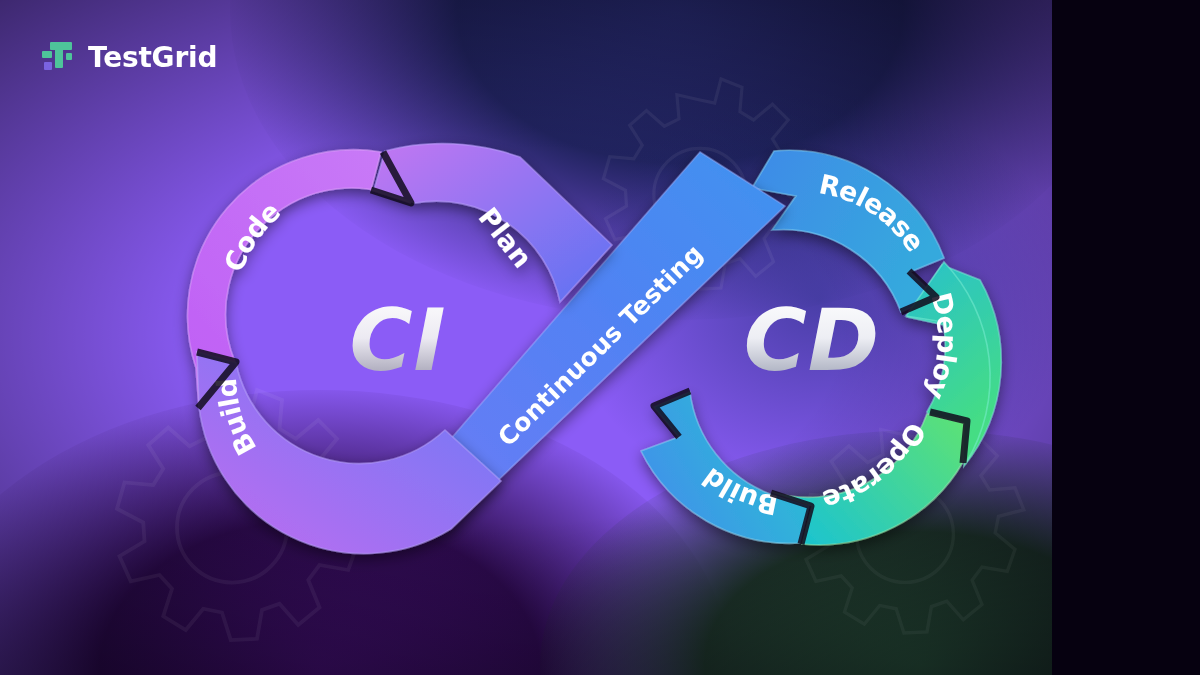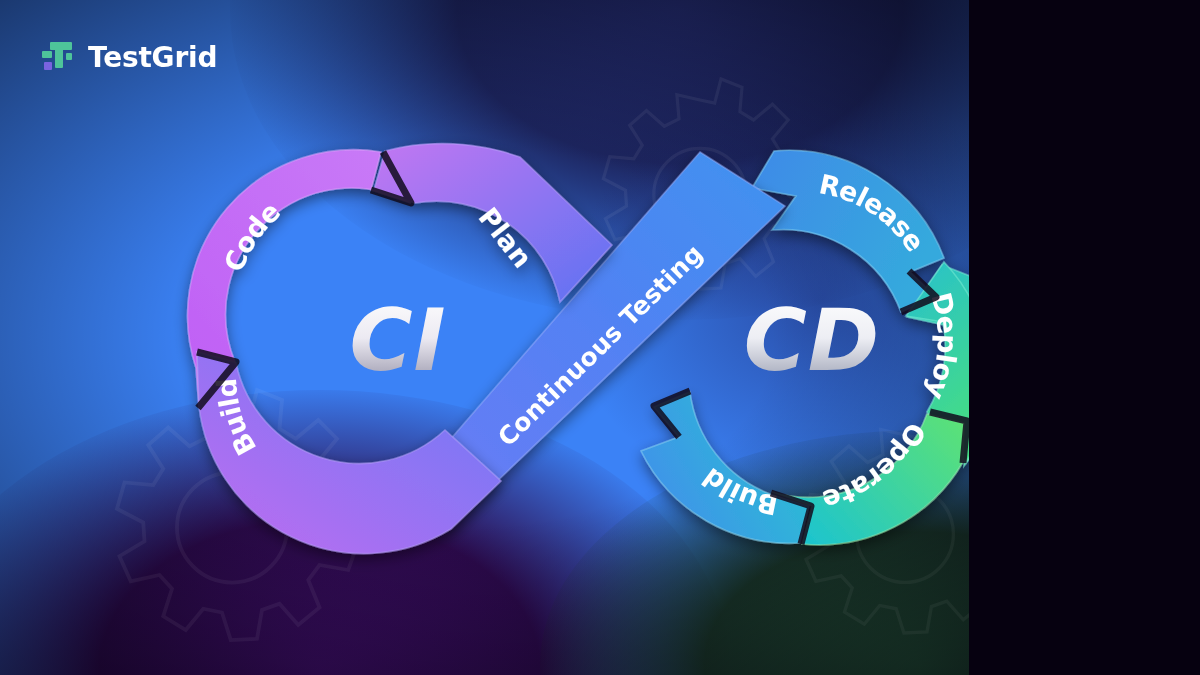--- a/index.html
+++ b/index.html
@@ -3,22 +3,22 @@
 <meta charset="utf-8">
 <style>
   * { margin:0; padding:0; box-sizing:border-box; }
   html,body { width:1200px; height:675px; overflow:hidden; }
   body {
     font-family:"DejaVu Sans","Liberation Sans",sans-serif;
     background:#060110;
     position:relative;
   }
   #stage {
-    position:absolute; inset:0; width:969px; height:675px;
-    background:#3b82f6;
+    position:absolute; inset:0; width:1052px; height:675px;
+    background:#8b5cf6;
     overflow:hidden;
   }
   
   .glow { position:absolute; border-radius:50%; pointer-events:none; }
   .glow-navy {
     width:900px; height:620px; left:230px; top:-300px;
     background:radial-gradient(ellipse at center, #23296b 0%, #1b2057 35%, rgba(13,16,48,0) 72%);
     opacity:.95;
   }
   .glow-purple {

